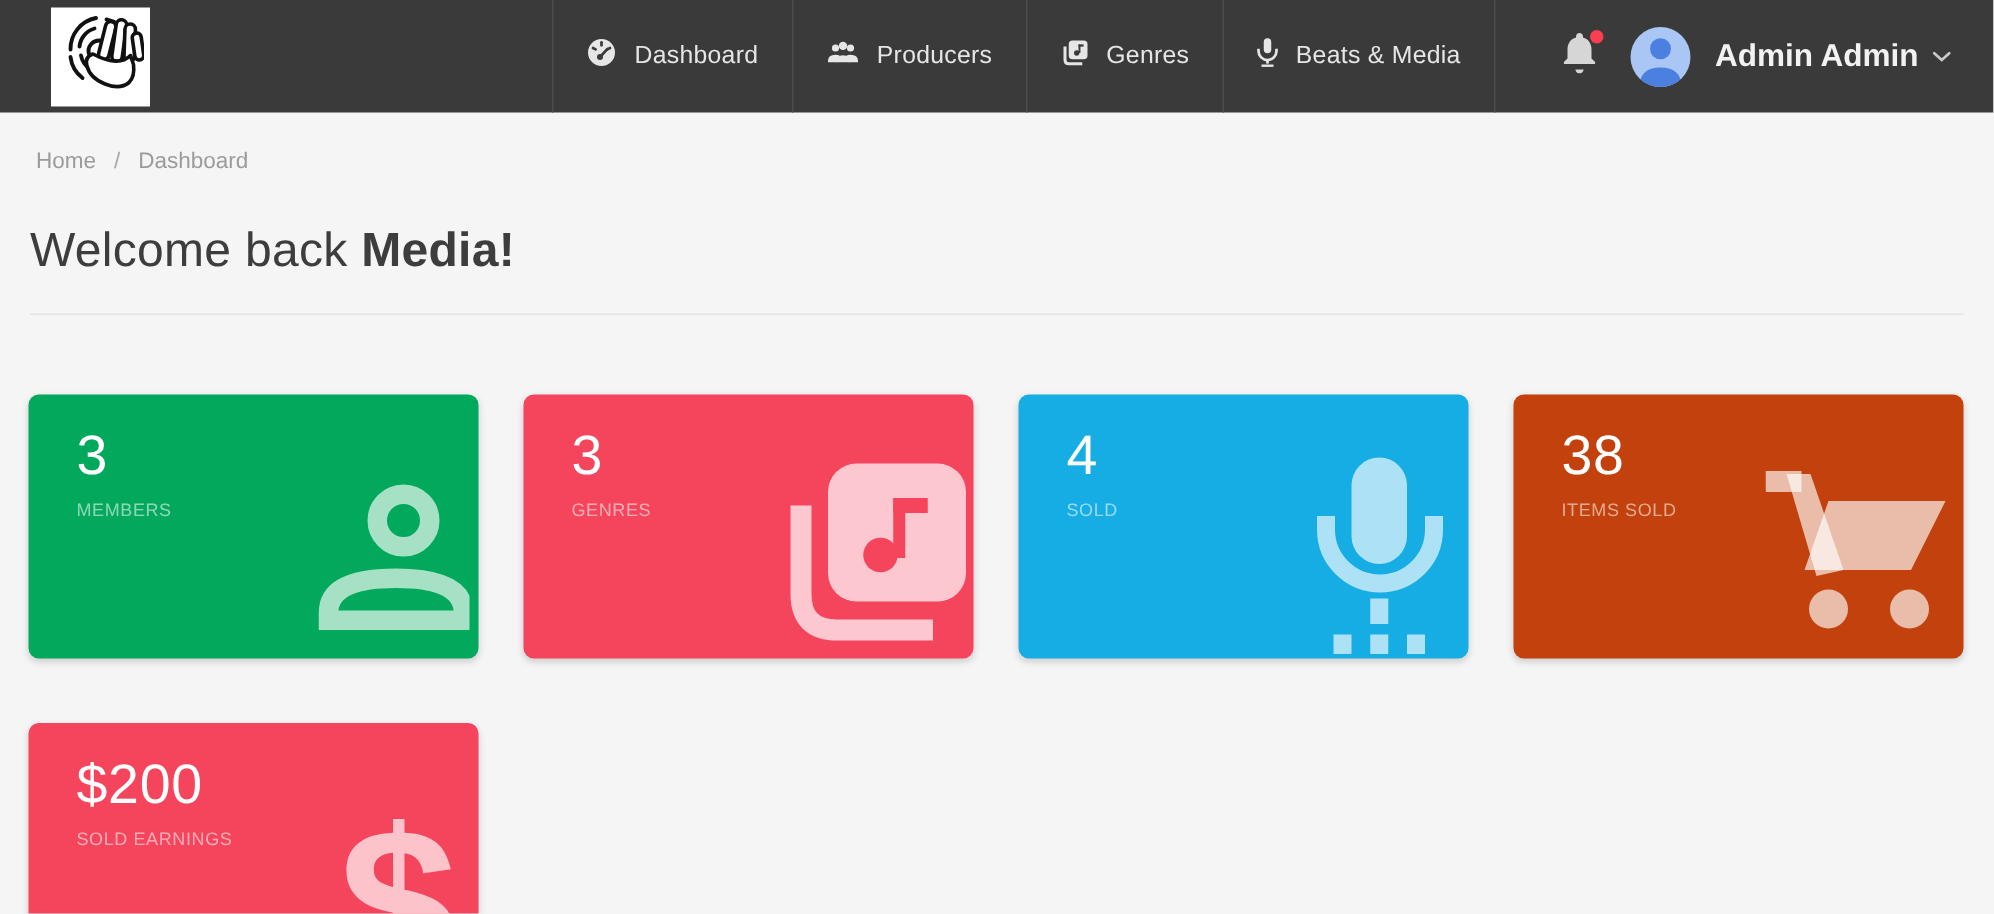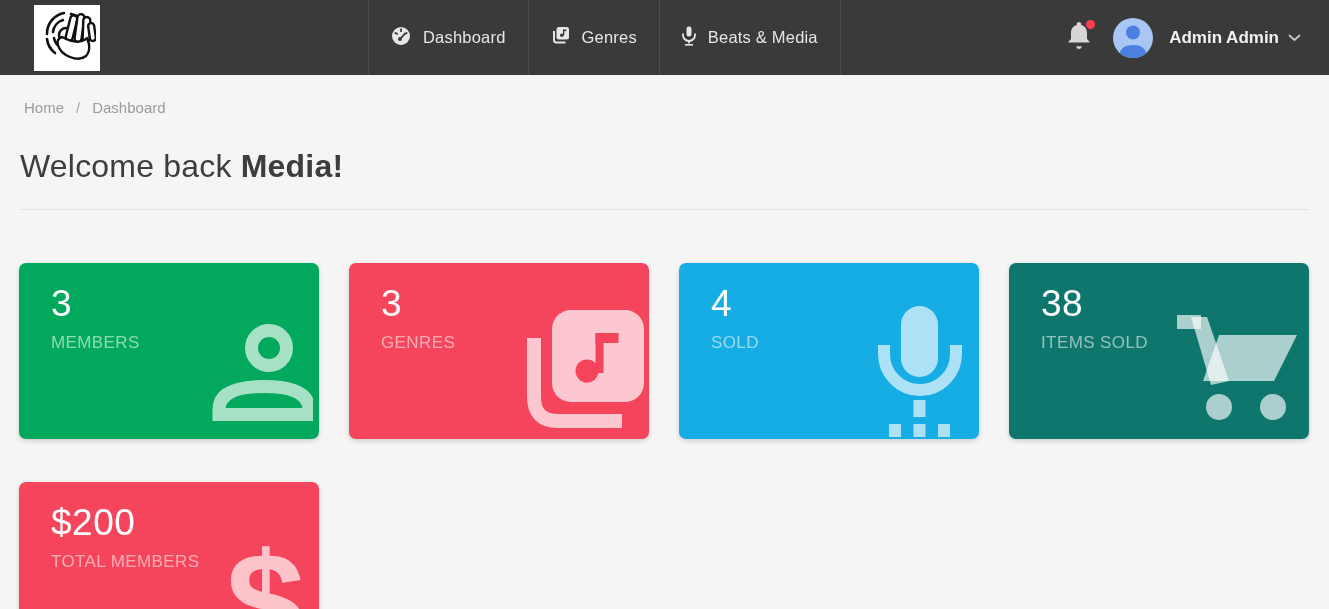--- a/index.html
+++ b/index.html
@@ -43,21 +43,21 @@
     position:absolute; top:-2px; right:-4px;
     width:9px; height:9px; border-radius:50%;
     background:#fb3e51;
   }
   .avatar {
     width:40px; height:40px; border-radius:50%;
     background:#a9c6f5; margin-left:22px; cursor:pointer;
     overflow:hidden; display:flex; align-items:flex-end; justify-content:center;
   }
   .user-name {
-    color:#f2f2f2; font-size:17px; font-weight:bold;
+    color:#f2f2f2; font-size:21px; font-weight:bold;
     margin-left:16px; white-space:nowrap; cursor:pointer;
   }
   .chevron { margin-left:9px; cursor:pointer; display:flex; }
 
   
   .breadcrumb {
     padding:24px 0 0 24px;
     font-size:15px; color:#9b9b9b;
     display:flex; gap:12px; align-items:center;
   }
@@ -87,21 +87,21 @@
     border-radius:7px; overflow:hidden;
     box-shadow:0 2px 5px rgba(0,0,0,.16);
     color:#ffffff; padding:20px 0 0 32px;
     cursor:pointer; flex:0 0 auto;
   }
   .stat-value {
     font-size:37px; font-weight:500; line-height:1.15;
     letter-spacing:.5px;
   }
   .stat-label {
-    margin-top:7px; font-size:17px; letter-spacing:.4px;
+    margin-top:7px; font-size:12px; letter-spacing:.4px;
     color:rgba(255,255,255,.55); white-space:nowrap;
   }
   .card-icon { position:absolute; }
   .icon-person   { right:6px;  bottom:14px; }
   .icon-library  { right:4px;  bottom:6px; }
   .icon-mic      { right:16px; bottom:-2px; }
   .icon-cart     { right:10px; bottom:12px; }
   .icon-dollar {
     right:14px; top:50px;
     font-size:142px; font-weight:600; line-height:1;
@@ -148,20 +148,33 @@
             <line x1="15.7" y1="7" x2="13.9" y2="7.9"></line>
             <line x1="9" y1="13" x2="14" y2="7.6"></line>
           </g>
           <circle cx="9" cy="13" r="2" fill="#3a3a3a"></circle>
         </svg>
       </span>
       <span>Dashboard</span>
     </div>
     <div class="nav-item">
       <span>
+        <svg width="22" height="18" viewBox="0 0 22 18" fill="#e6e6e6">
+          <circle cx="6" cy="6" r="2.4"></circle>
+          <circle cx="16" cy="6" r="2.4"></circle>
+          <circle cx="11" cy="4.6" r="2.8"></circle>
+          <path d="M1 14.5 q0 -4 5 -4 q2 0 3 .8 q-2 1.2 -2 3.2 v1 H1 z"></path>
+          <path d="M21 14.5 q0 -4 -5 -4 q-2 0 -3 .8 q2 1.2 2 3.2 v1 h6 z"></path>
+          <path d="M6.4 15.5 q0 -4.6 4.6 -4.6 q4.6 0 4.6 4.6 z"></path>
+        </svg>
+      </span>
+      <span>Producers</span>
+    </div>
+    <div class="nav-item">
+      <span>
         <svg width="19" height="19" viewBox="0 0 19 19">
           <path d="M3 5 v9 q0 2.5 2.5 2.5 h9" fill="none" stroke="#e6e6e6" stroke-width="2"></path>
           <rect x="5.5" y="1" width="12.5" height="12.5" rx="2.5" fill="#e6e6e6"></rect>
           <g fill="#3a3a3a">
             <circle cx="10.8" cy="9.3" r="1.8"></circle>
             <rect x="12" y="3.6" width="1.3" height="5.7"></rect>
             <rect x="12" y="3.6" width="3.4" height="1.5"></rect>
           </g>
         </svg>
       </span>
@@ -255,35 +268,35 @@
           <rect x="36.5" y="96" width="12" height="17"></rect>
           <rect x="12" y="120" width="12" height="13"></rect>
           <rect x="36.5" y="120" width="12" height="13"></rect>
           <rect x="61" y="120" width="12" height="13"></rect>
         </g>
         <path d="M7 41 v9 a36 36 0 0 0 72 0 v-9" fill="none" stroke="rgba(255,255,255,0.65)" stroke-width="12"></path>
       </svg>
     </span>
   </div>
 
-  <div class="stat-card" style="background: #0f766e;">
+  <div class="stat-card" style="background: #c2410c;">
     <div class="stat-value">38</div>
     <div class="stat-label">ITEMS SOLD</div>
     <span class="card-icon icon-cart">
       <svg width="122" height="112" viewBox="0 0 122 112">
         <g fill="rgba(255,255,255,0.65)">
           <rect x="0" y="4" width="24" height="14"></rect>
           <polygon points="14,6 30,6 52,70 34,74"></polygon>
           <polygon points="42,24 120,24 97,70 26,70"></polygon>
           <circle cx="42" cy="96" r="13"></circle>
           <circle cx="96" cy="96" r="13"></circle>
         </g>
       </svg>
     </span>
   </div>
 
   <div class="stat-card" style="background: rgb(245, 69, 92);">
     <div class="stat-value">$200</div>
-    <div class="stat-label">TOTAL MEMBERS</div>
+    <div class="stat-label">SOLD EARNINGS</div>
     <span class="card-icon icon-dollar">$</span>
   </div>
 
 </div>
 
 </body></html>

